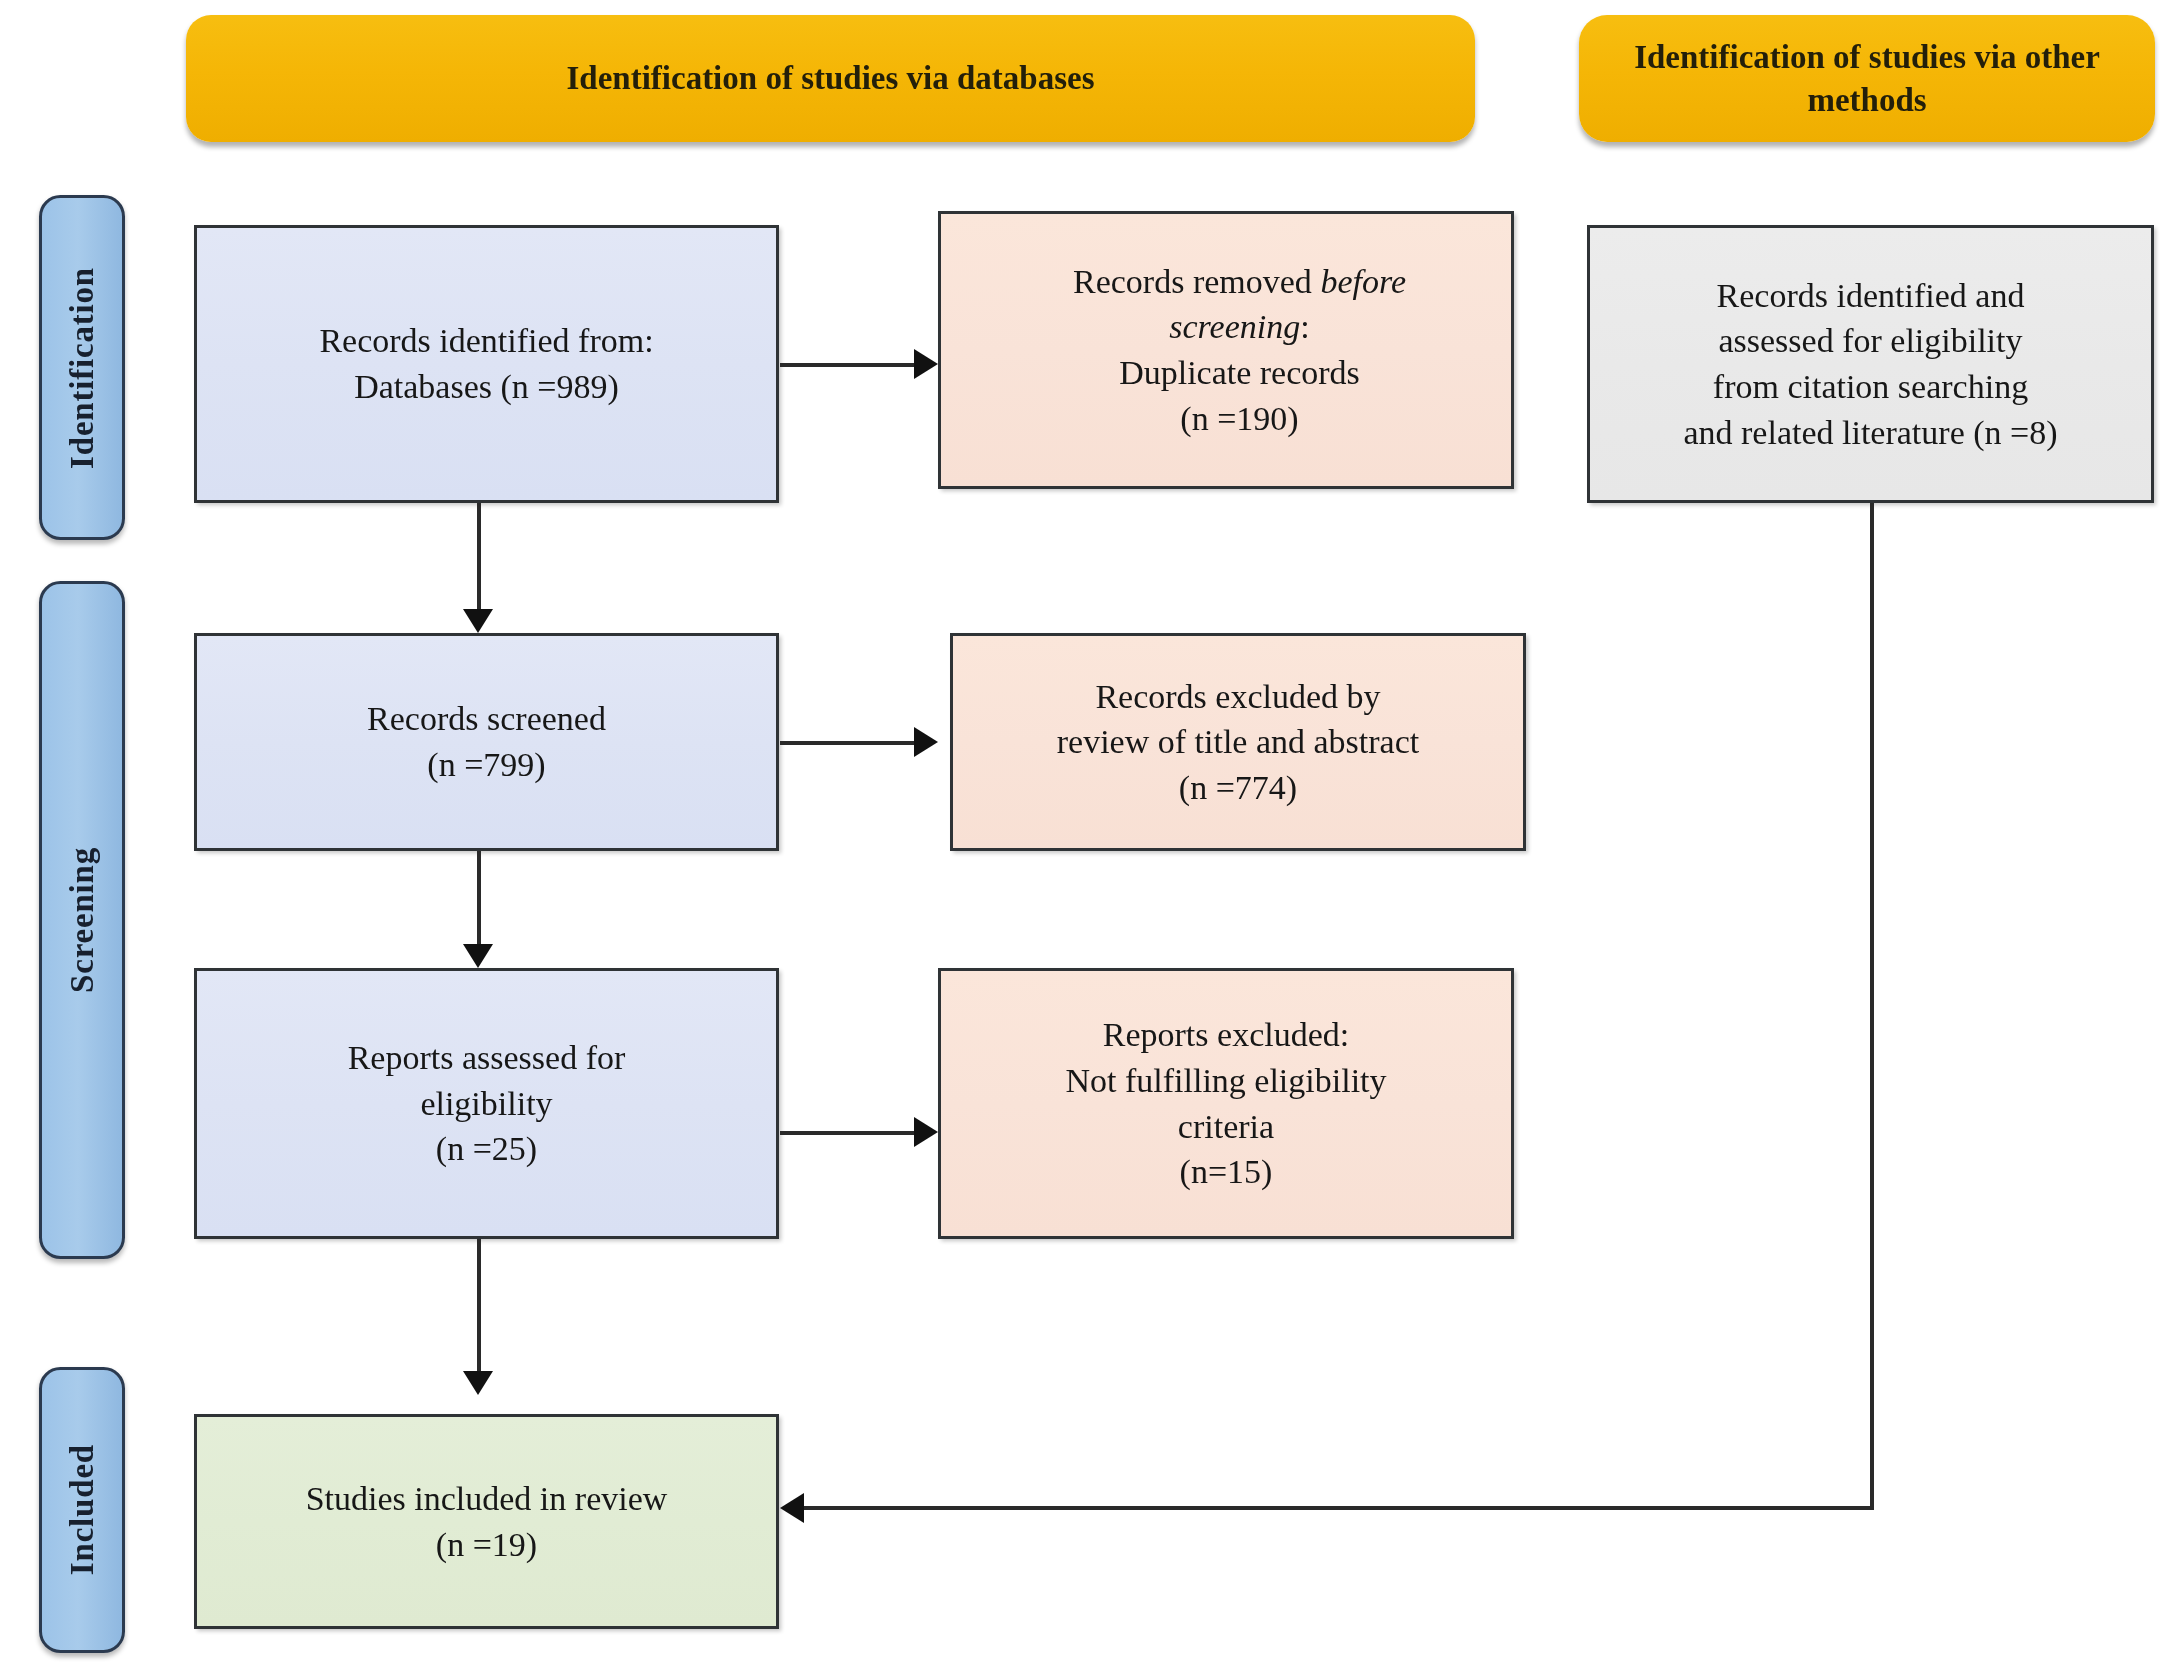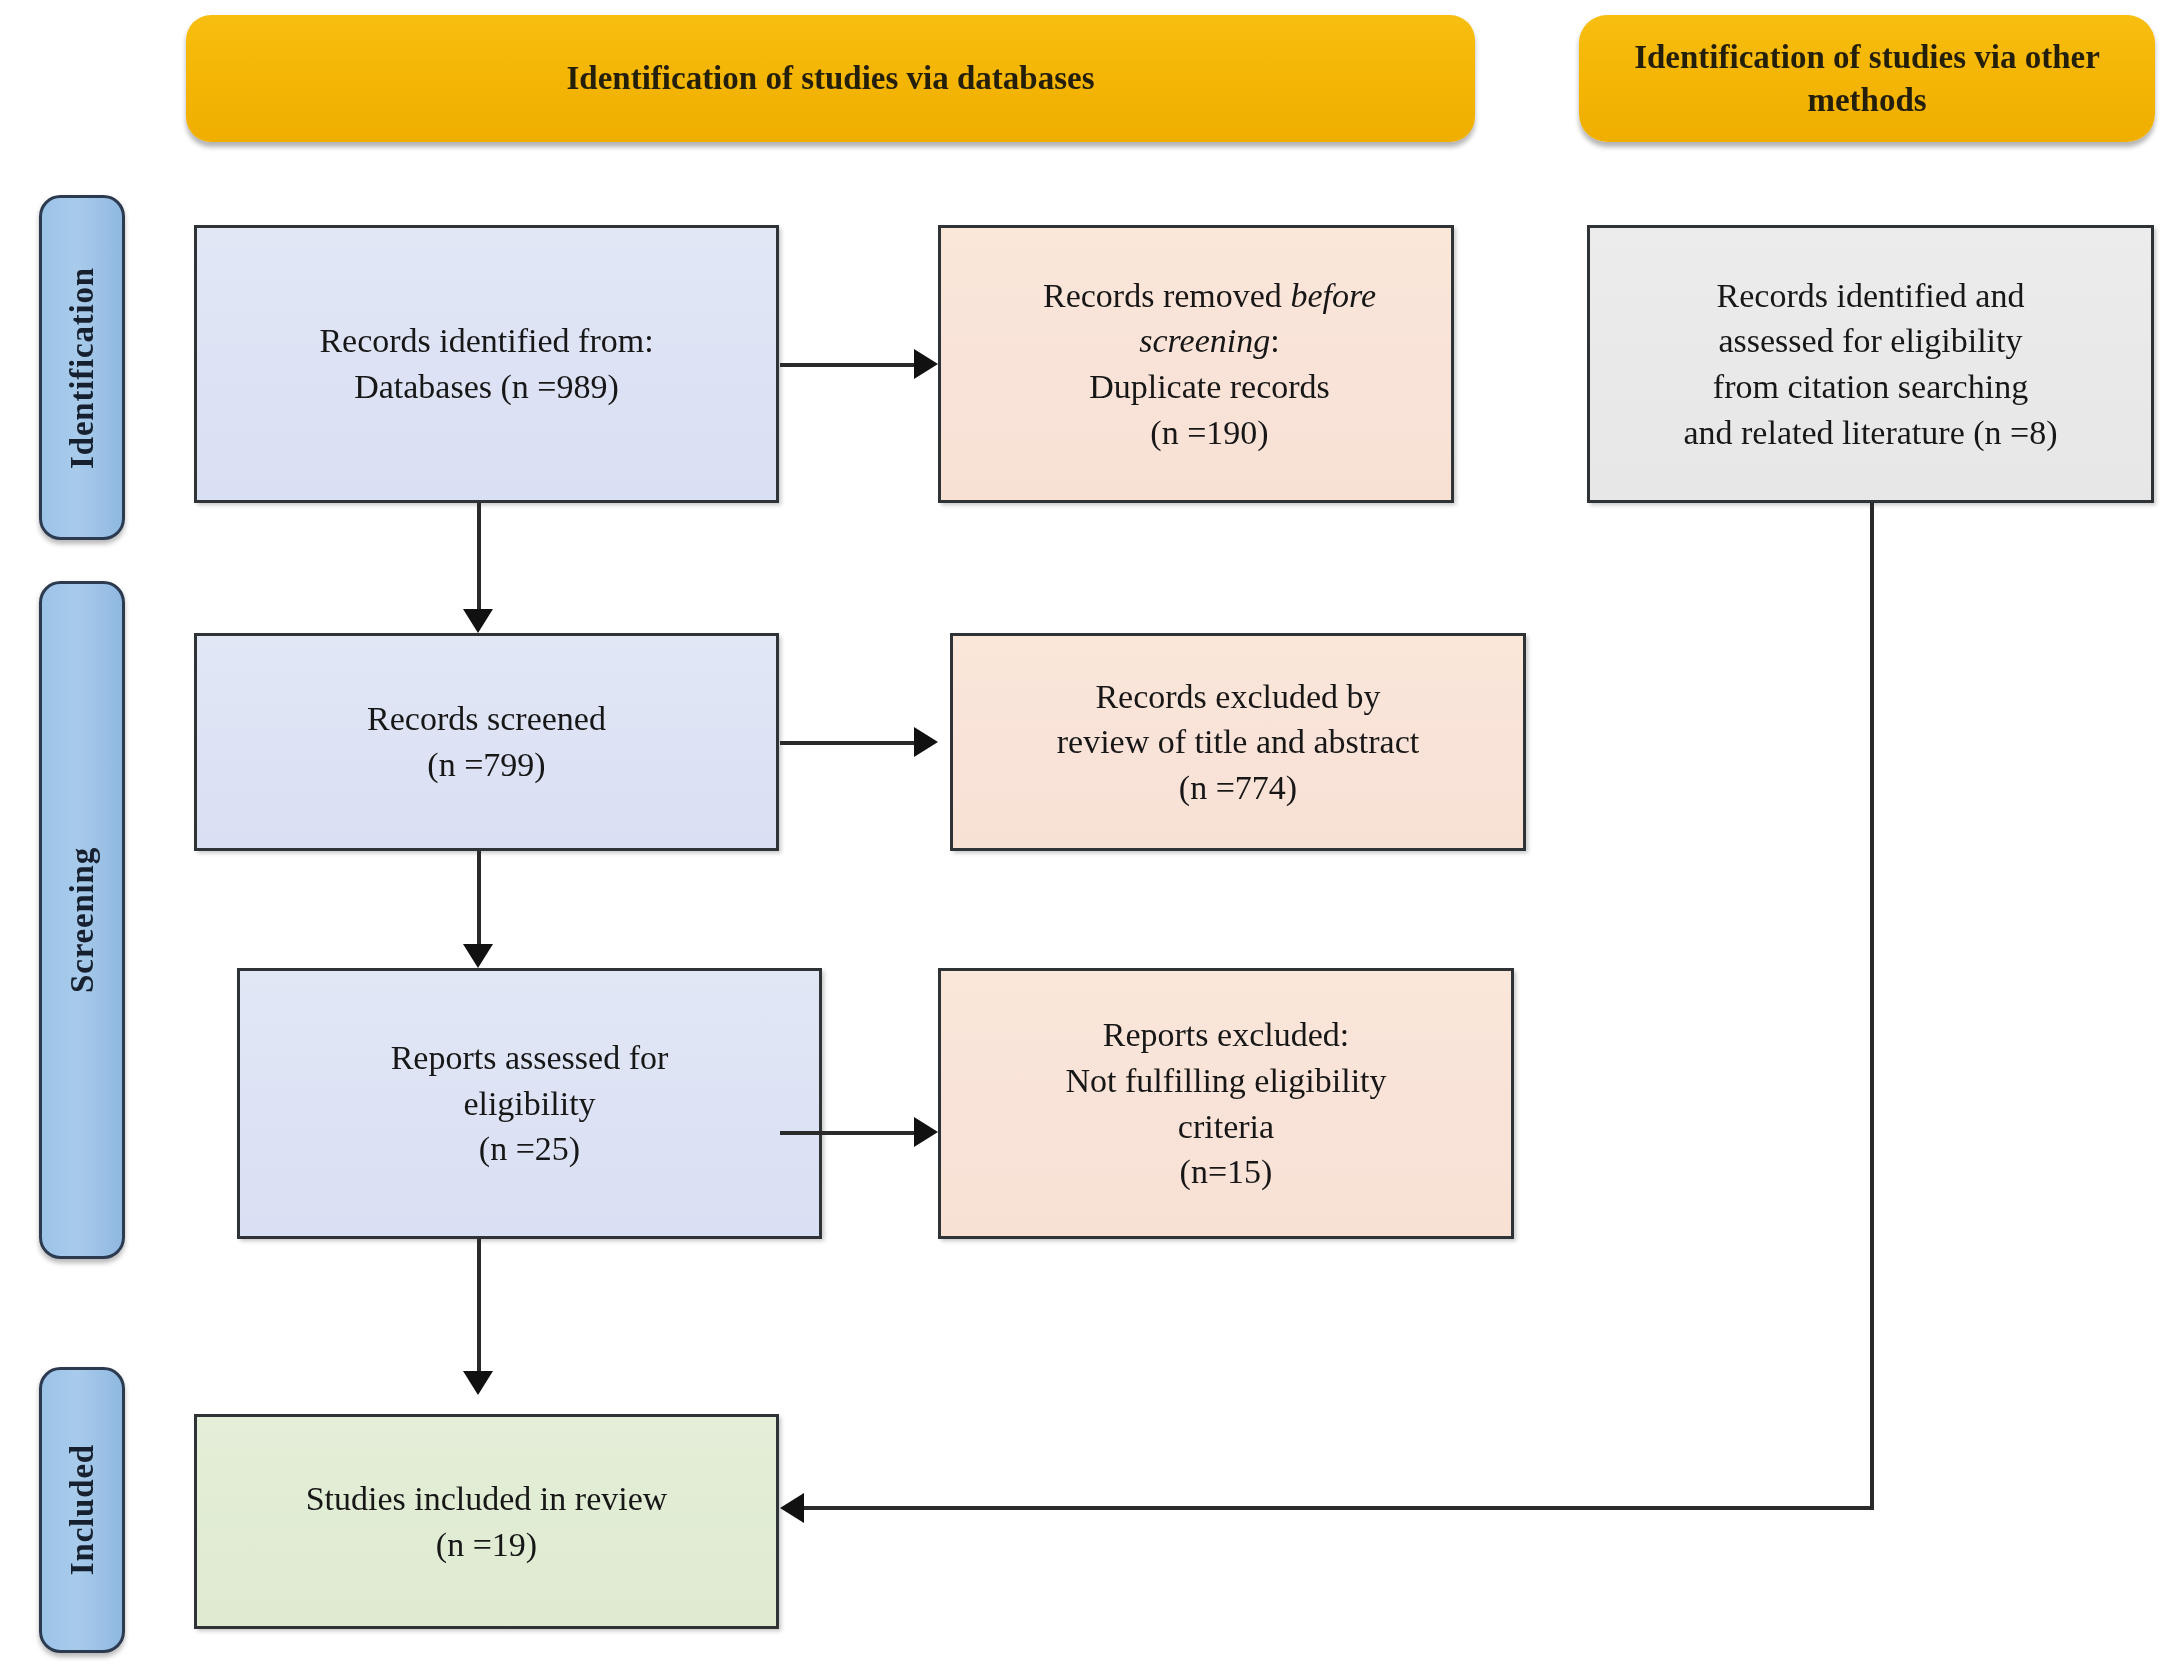--- a/index.html
+++ b/index.html
@@ -121,21 +121,21 @@
     <span>Included</span>
   </div>
 
   <div class="node blue" style="left:194px; top:225px; width:585px; height:278px;">
     <div>
       <div>Records identified from:</div>
       <div>Databases (n =989)</div>
     </div>
   </div>
 
-  <div class="node pink" style="left:938px; top:225px; width:516px; height:278px;padding-left:40px;">
+  <div class="node pink" style="left:938px; top:211px; width:576px; height:278px;padding-left:40px;">
     <div>
       <div><span>Records removed </span><i>before</i></div>
       <div><i>screening</i><span>:</span></div>
       <div>Duplicate records</div>
       <div>(n =190)</div>
     </div>
   </div>
 
   <div class="node grey" style="left:1587px; top:225px; width:567px; height:278px;">
     <div>
@@ -154,21 +154,21 @@
   </div>
 
   <div class="node pink" style="left:950px; top:633px; width:576px; height:218px;">
     <div>
       <div>Records excluded by</div>
       <div>review of title and abstract</div>
       <div>(n =774)</div>
     </div>
   </div>
 
-  <div class="node blue" style="left:194px; top:968px; width:585px; height:271px;margin-left:43px;">
+  <div class="node blue" style="left:194px; top:968px; width:585px; height:271px;">
     <div>
       <div>Reports assessed for</div>
       <div>eligibility</div>
       <div>(n =25)</div>
     </div>
   </div>
 
   <div class="node pink" style="left:938px; top:968px; width:576px; height:271px;">
     <div>
       <div>Reports excluded:</div>

